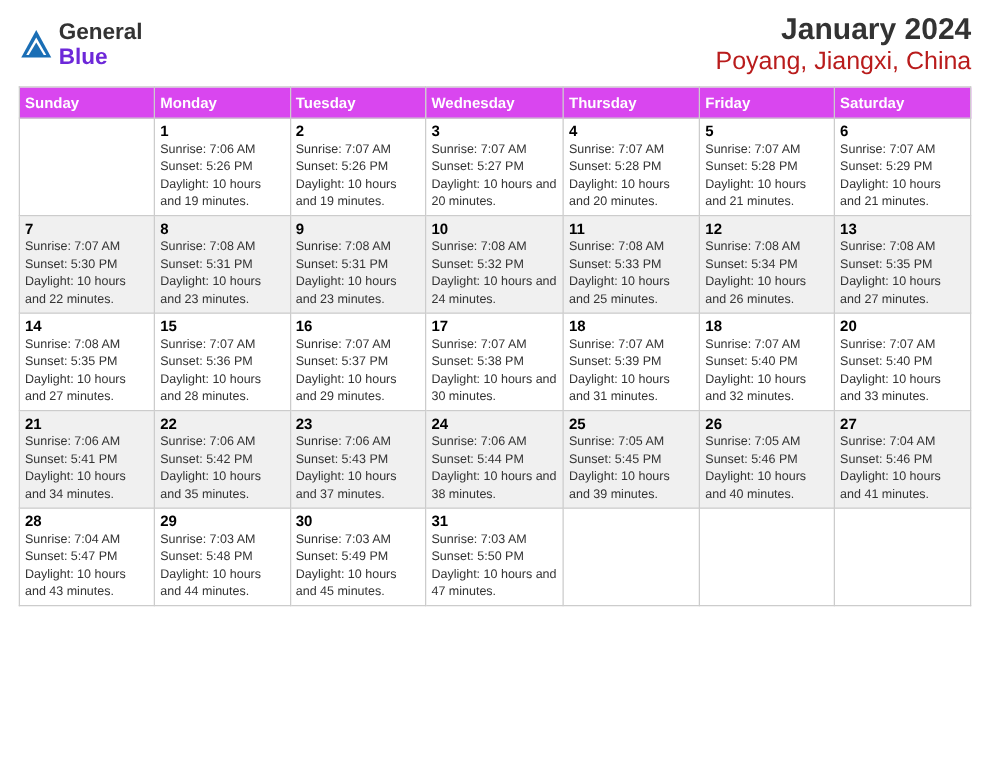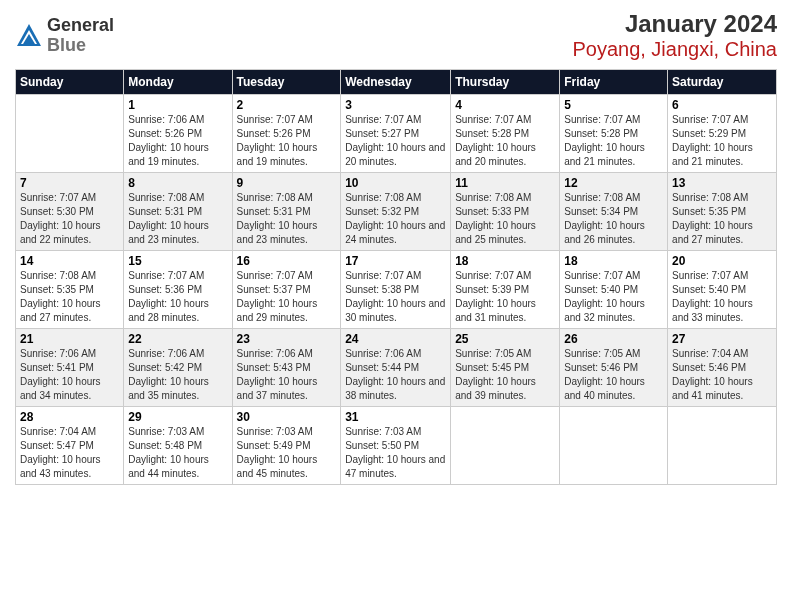--- a/index.html
+++ b/index.html
@@ -30,21 +30,21 @@
       line-height: 1.1;
     }
     .logo-general {
       font-size: 18px;
       font-weight: bold;
       color: #333;
     }
     .logo-blue {
       font-size: 18px;
       font-weight: bold;
-      color: #737373;
+      color: #6d28d9;
     }
     .logo-icon {
       width: 28px;
       height: 28px;
       margin-right: 4px;
     }
     .title-block {
       text-align: right;
     }
     .title-month {
@@ -55,21 +55,21 @@
     .title-location {
       font-size: 20px;
       color: #b91c1c;
     }
     table {
       width: 100%;
       border-collapse: collapse;
       font-size: 10.5px;
     }
     thead tr th {
-      background-color: #0f172a;
+      background-color: #d946ef;
       color: #fff;
       font-weight: bold;
       font-size: 12px;
       padding: 5px 4px;
       text-align: left;
       border: 1px solid #ccc;
     }
     tbody tr td {
       border: 1px solid #ccc;
       vertical-align: top;

